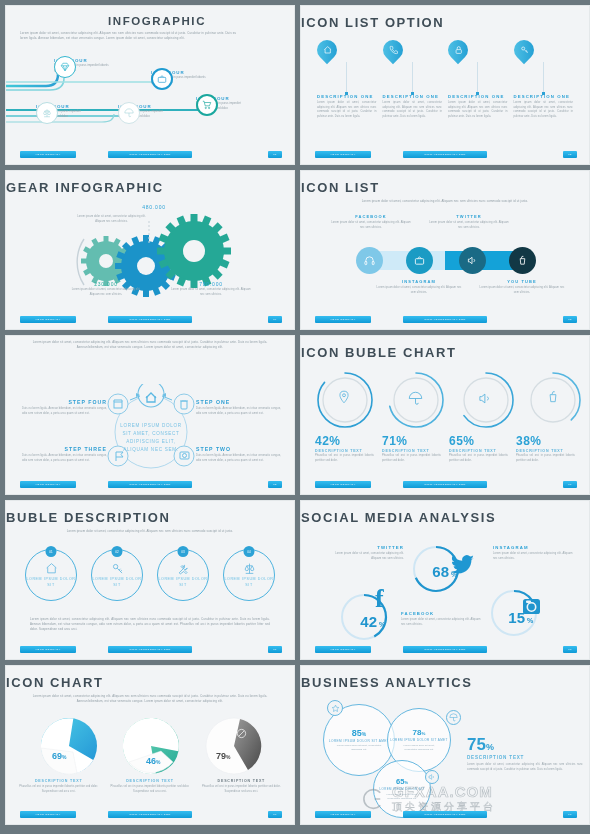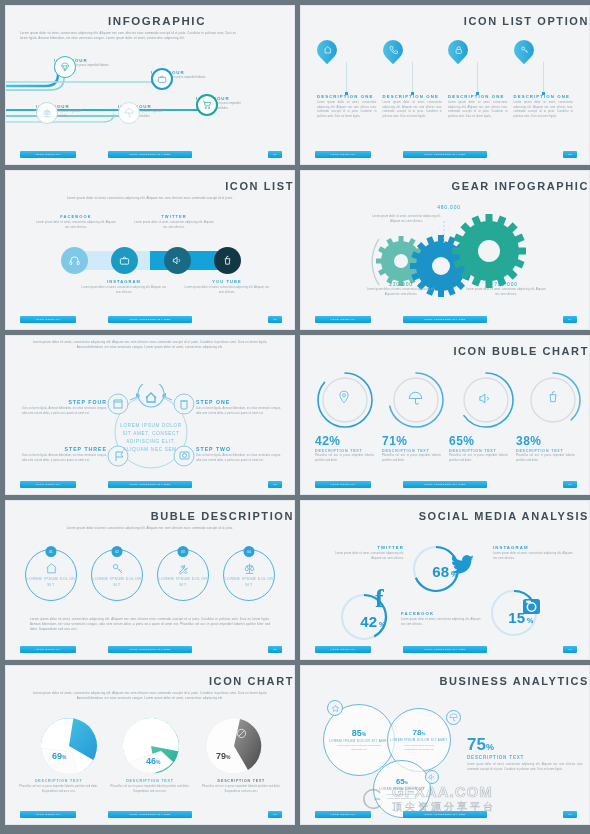--- a/index.html
+++ b/index.html
@@ -17,25 +17,25 @@
     padding:5px;
     width:590px;
   }
   .slide {
     background:#f2f4f6;
     position:relative;
     overflow:hidden;
     border:1px solid #e4e8ea;
   }
   .slide-title {
-    text-align:right;
+    text-align:left;
     color:#3f4d57;
     font-weight:bold;
     letter-spacing:1.6px;
-    font-size:11px;
+    font-size:13px;
     padding-top:9px;
   }
   .slide-title.left { text-align:center; padding-left:14px; font-size:11.5px;}
   .sub {
     color:#8e9ba3;
     font-size:2.9px;
     line-height:1.75;
     text-align:center;
     padding:4px 26px 0 26px;
     letter-spacing:.15px;
@@ -260,78 +260,20 @@
     </div>
 
     <div class="footer">
       <div class="btn-l">YOUR COMPANY</div>
       <div class="btn-c">WWW.YOURCOMPANY.COM</div>
       <div class="btn-r">02</div>
     </div>
   </div>
 
   <div class="slide">
-    <div class="slide-title">ICON LIST</div>
-    <div class="sub">Lorem ipsum dolor sit amet, consectetur adipiscing elit. Aliquam nec sem ultricies nunc commodo suscipit id ut justo.</div>
-
-    <div style="position:absolute;left:30px;top:43px;width:80px;text-align:center">
-      <div class="lbl" style="font-size:4px">FACEBOOK</div>
-      <div class="tiny" style="margin-top:2px">Lorem ipsum dolor sit amet, consectetur adipiscing elit. Aliquam nec sem ultricies.</div>
-    </div>
-    <div style="position:absolute;left:128px;top:43px;width:80px;text-align:center">
-      <div class="lbl" style="font-size:4px">TWITTER</div>
-      <div class="tiny" style="margin-top:2px">Lorem ipsum dolor sit amet, consectetur adipiscing elit. Aliquam nec sem ultricies.</div>
-    </div>
-
-    <div class="bar-track"></div>
-    <div class="bar-fill"></div>
-
-    <div class="soc-c" style="left:55px;background:#7fc8e8">
-      <svg width="11" height="11" viewBox="0 0 24 24" fill="none" stroke="#fff" stroke-width="1.8">
-          <path d="M4 15v-3a8 8 0 0116 0v3"></path>
-          <rect x="2" y="14" width="4" height="7" rx="1.5"></rect>
-          <rect x="18" y="14" width="4" height="7" rx="1.5"></rect>
-        </svg>
-    </div>
-    <div class="soc-c" style="left:105px;background:#1b9bc4">
-      <svg width="11" height="11" viewBox="0 0 24 24" fill="none" stroke="#fff" stroke-width="1.8">
-          <rect x="3" y="8" width="18" height="12" rx="2"></rect>
-          <path d="M8 8L12 4l4 4"></path>
-        </svg>
-    </div>
-    <div class="soc-c" style="left:158px;background:#1a6a85">
-      <svg width="11" height="11" viewBox="0 0 24 24" fill="none" stroke="#fff" stroke-width="1.8">
-          <path d="M11 5L6 9H3v6h3l5 4z"></path>
-          <path d="M15 9a4 4 0 010 6"></path>
-        </svg>
-    </div>
-    <div class="soc-c" style="left:208px;background:#123845">
-      <svg width="11" height="11" viewBox="0 0 24 24" fill="none" stroke="#fff" stroke-width="1.8">
-          <path d="M7 8h10l-1.2 12H8.2z"></path>
-          <path d="M9 8l2-5h3"></path>
-        </svg>
-    </div>
-
-    <div style="position:absolute;left:75px;top:108px;width:86px;text-align:center">
-      <div class="lbl" style="font-size:4px">INSTAGRAM</div>
-      <div class="tiny" style="margin-top:2px">Lorem ipsum dolor sit amet, consectetur adipiscing elit. Aliquam nec sem ultricies.</div>
-    </div>
-    <div style="position:absolute;left:178px;top:108px;width:86px;text-align:center">
-      <div class="lbl" style="font-size:4px">YOU TUBE</div>
-      <div class="tiny" style="margin-top:2px">Lorem ipsum dolor sit amet, consectetur adipiscing elit. Aliquam nec sem ultricies.</div>
-    </div>
-
-    <div class="footer">
-      <div class="btn-l">YOUR COMPANY</div>
-      <div class="btn-c">WWW.YOURCOMPANY.COM</div>
-      <div class="btn-r">03</div>
-    </div>
-  </div>
-
-  <div class="slide">
     <div class="slide-title">GEAR INFOGRAPHIC</div>
 
     <div style="position:absolute;left:118px;top:33px;text-align:center;width:60px">
       <div class="gear-val">480.000</div>
     </div>
     <div class="tiny" style="position:absolute;left:68px;top:44px;width:75px;text-align:center">Lorem ipsum dolor sit amet, consectetur adipiscing elit. Aliquam nec sem ultricies.</div>
 
     <svg width="290" height="110" style="position:absolute;left:0;top:40px">
       <g transform="translate(100,50)">
         <circle r="20" fill="#63bdb0"></circle>
@@ -409,20 +351,78 @@
     </div>
 
     <div class="footer">
       <div class="btn-l">YOUR COMPANY</div>
       <div class="btn-c">WWW.YOURCOMPANY.COM</div>
       <div class="btn-r">04</div>
     </div>
   </div>
 
   <div class="slide">
+    <div class="slide-title">ICON LIST</div>
+    <div class="sub">Lorem ipsum dolor sit amet, consectetur adipiscing elit. Aliquam nec sem ultricies nunc commodo suscipit id ut justo.</div>
+
+    <div style="position:absolute;left:30px;top:43px;width:80px;text-align:center">
+      <div class="lbl" style="font-size:4px">FACEBOOK</div>
+      <div class="tiny" style="margin-top:2px">Lorem ipsum dolor sit amet, consectetur adipiscing elit. Aliquam nec sem ultricies.</div>
+    </div>
+    <div style="position:absolute;left:128px;top:43px;width:80px;text-align:center">
+      <div class="lbl" style="font-size:4px">TWITTER</div>
+      <div class="tiny" style="margin-top:2px">Lorem ipsum dolor sit amet, consectetur adipiscing elit. Aliquam nec sem ultricies.</div>
+    </div>
+
+    <div class="bar-track"></div>
+    <div class="bar-fill"></div>
+
+    <div class="soc-c" style="left:55px;background:#7fc8e8">
+      <svg width="11" height="11" viewBox="0 0 24 24" fill="none" stroke="#fff" stroke-width="1.8">
+          <path d="M4 15v-3a8 8 0 0116 0v3"></path>
+          <rect x="2" y="14" width="4" height="7" rx="1.5"></rect>
+          <rect x="18" y="14" width="4" height="7" rx="1.5"></rect>
+        </svg>
+    </div>
+    <div class="soc-c" style="left:105px;background:#1b9bc4">
+      <svg width="11" height="11" viewBox="0 0 24 24" fill="none" stroke="#fff" stroke-width="1.8">
+          <rect x="3" y="8" width="18" height="12" rx="2"></rect>
+          <path d="M8 8L12 4l4 4"></path>
+        </svg>
+    </div>
+    <div class="soc-c" style="left:158px;background:#1a6a85">
+      <svg width="11" height="11" viewBox="0 0 24 24" fill="none" stroke="#fff" stroke-width="1.8">
+          <path d="M11 5L6 9H3v6h3l5 4z"></path>
+          <path d="M15 9a4 4 0 010 6"></path>
+        </svg>
+    </div>
+    <div class="soc-c" style="left:208px;background:#123845">
+      <svg width="11" height="11" viewBox="0 0 24 24" fill="none" stroke="#fff" stroke-width="1.8">
+          <path d="M7 8h10l-1.2 12H8.2z"></path>
+          <path d="M9 8l2-5h3"></path>
+        </svg>
+    </div>
+
+    <div style="position:absolute;left:75px;top:108px;width:86px;text-align:center">
+      <div class="lbl" style="font-size:4px">INSTAGRAM</div>
+      <div class="tiny" style="margin-top:2px">Lorem ipsum dolor sit amet, consectetur adipiscing elit. Aliquam nec sem ultricies.</div>
+    </div>
+    <div style="position:absolute;left:178px;top:108px;width:86px;text-align:center">
+      <div class="lbl" style="font-size:4px">YOU TUBE</div>
+      <div class="tiny" style="margin-top:2px">Lorem ipsum dolor sit amet, consectetur adipiscing elit. Aliquam nec sem ultricies.</div>
+    </div>
+
+    <div class="footer">
+      <div class="btn-l">YOUR COMPANY</div>
+      <div class="btn-c">WWW.YOURCOMPANY.COM</div>
+      <div class="btn-r">03</div>
+    </div>
+  </div>
+
+  <div class="slide">
     <div class="sub">Lorem ipsum dolor sit amet, consectetur adipiscing elit. Aliquam nec sem ultricies nunc commodo suscipit id ut justo. Curabitur in pulvinar ante. Duis eu lorem ligula. Aenean bibendum, est vitae venenatis congue. Lorem ipsum dolor sit amet, consectetur adipiscing elit.</div>
 
     <svg width="290" height="110" style="position:absolute;left:0;top:48px">
       <circle cx="145" cy="48" r="36" fill="none" stroke="#a8d5ec" stroke-width=".9"></circle>
       <circle cx="145" cy="10" r="13" fill="#f2f4f6" stroke="#6dbfe5" stroke-width="1.1"></circle>
       <circle cx="112" cy="20" r="10" fill="#f2f4f6" stroke="#8ecbe8" stroke-width="1"></circle>
       <circle cx="178" cy="20" r="10" fill="#f2f4f6" stroke="#8ecbe8" stroke-width="1"></circle>
       <circle cx="112" cy="72" r="10" fill="#f2f4f6" stroke="#8ecbe8" stroke-width="1"></circle>
       <circle cx="178" cy="72" r="10" fill="#f2f4f6" stroke="#8ecbe8" stroke-width="1"></circle>
       <path d="M124,16 L134,12 M166,16 L156,12" stroke="#6dbfe5" stroke-width="1" fill="none" marker-end=""></path>

